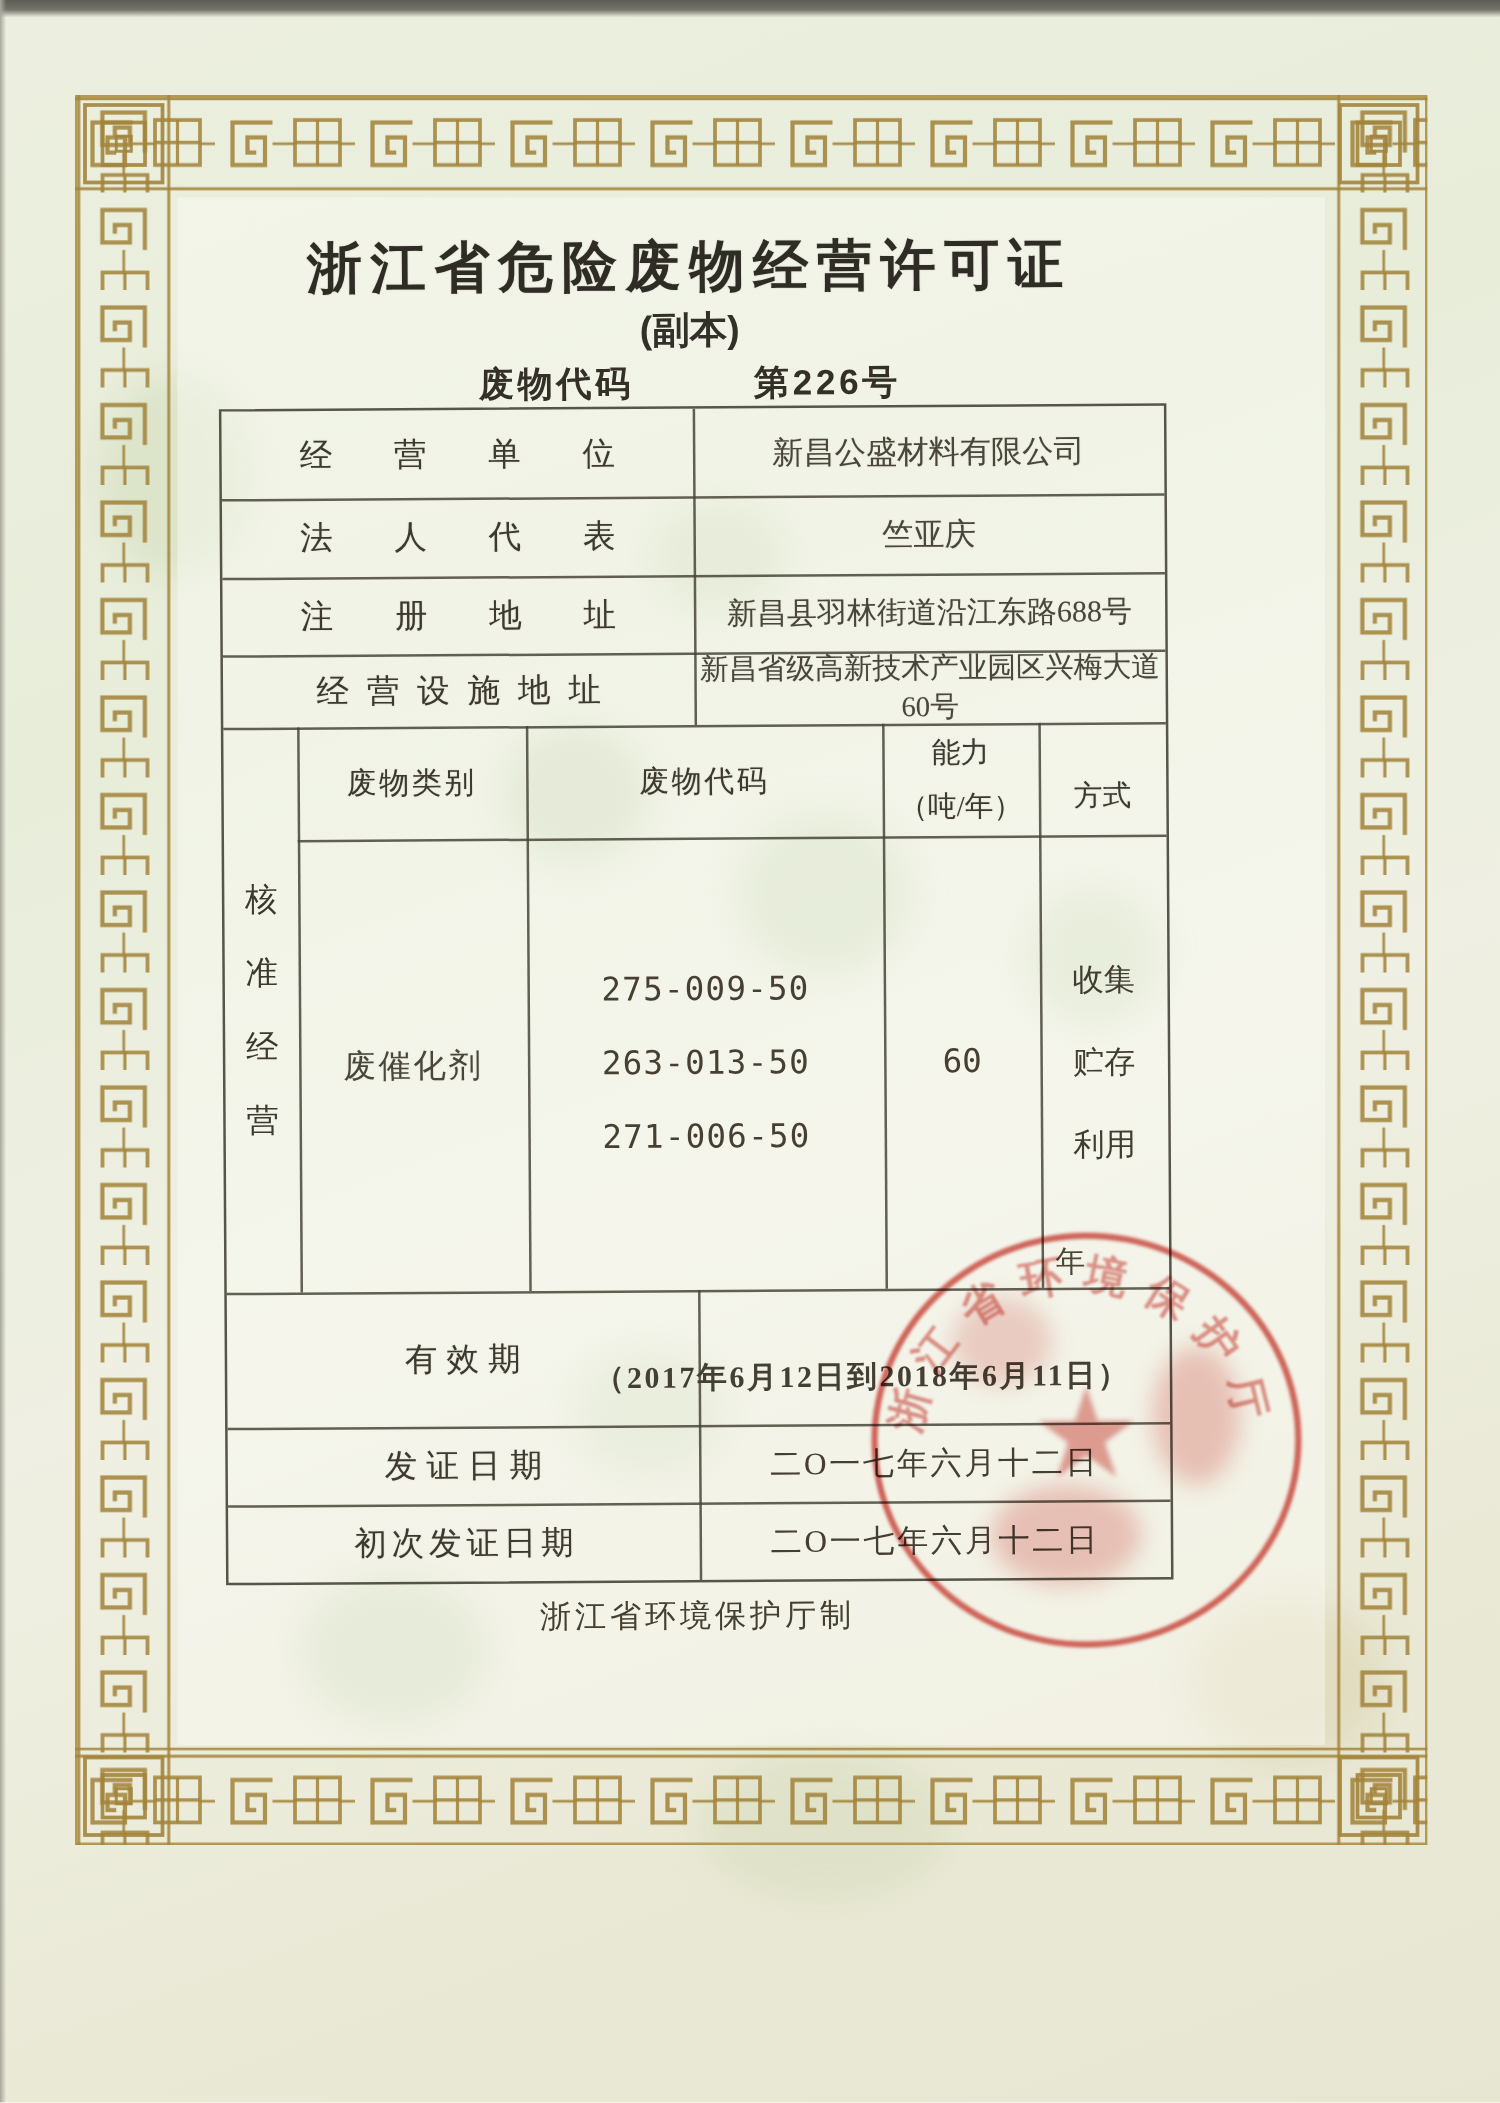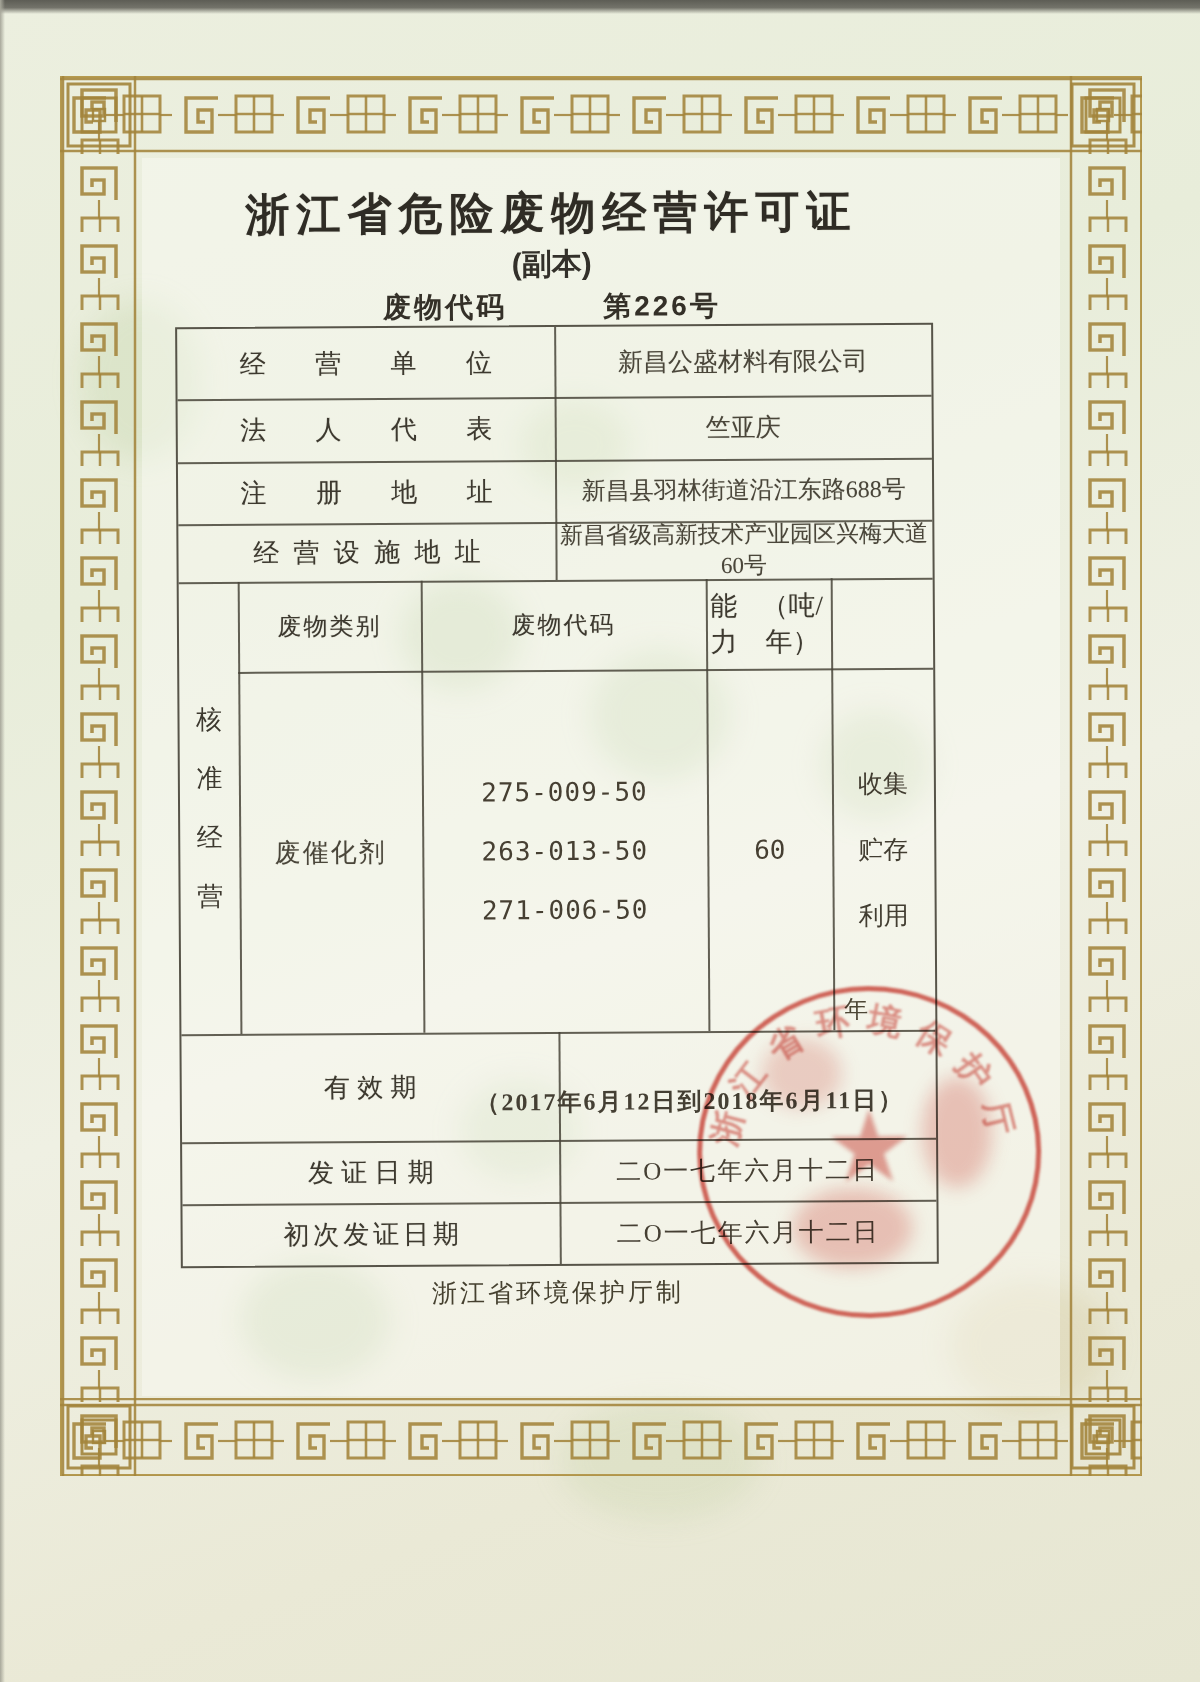--- a/index.html
+++ b/index.html
@@ -31,21 +31,21 @@
   .cell{display:flex;align-items:center;justify-content:center;text-align:center;}
   .lbl{font-size:26px;color:#3d392f;text-shadow:0 0 1px rgba(50,46,36,.25);}
   .val{font-size:25px;color:#4a463a;text-shadow:0 0 1px rgba(60,56,44,.2);}
   .ls-wide{letter-spacing:1.9em;text-indent:1.9em;}
   .ls-med{letter-spacing:0.55em;text-indent:0.55em;}
   .ls-sm{letter-spacing:0.28em;text-indent:0.28em;}
   .vertical-label{flex-direction:column;gap:24px;font-size:26px;color:#3d392f;}
   .codes{flex-direction:column;gap:29px;font-family:"DejaVu Sans Mono",monospace;
          font-size:26px;letter-spacing:1px;color:#463f32;}
   .methods{flex-direction:column;gap:33px;font-size:25px;color:#423d31;}
-  .cap-hdr{flex-direction:row;gap:12px;font-size:27px;}
+  .cap-hdr{flex-direction:column;gap:12px;font-size:23px;}
   .validity-value{font-size:24px;font-weight:bold;letter-spacing:2px;color:#443f33;}
   .date-val{font-size:25px;letter-spacing:2px;color:#453f33;}
   .footer{left:178px;top:1276px;width:754px;text-align:center;font-size:25px;
           letter-spacing:3px;color:#45402f;}
   
   .stamp-ring{left:695px;top:988px;width:334px;height:322px;border:5px solid rgba(196,59,48,.78);
       border-radius:50%;filter:blur(1.3px);mix-blend-mode:multiply;}
   .stamp-star{left:812px;top:1095px;width:110px;font-size:100px;line-height:110px;text-align:center;
       color:rgba(196,59,48,.48);filter:blur(2px);mix-blend-mode:multiply;}
   .stamp-smear{background:rgba(200,62,50,.28);border-radius:50%;filter:blur(9px);mix-blend-mode:multiply;}
@@ -171,20 +171,21 @@
       <span>准</span>
       <span>经</span>
       <span>营</span>
     </div>
     <div class="abs cell lbl" style="left:59px;top:253px;width:183px;height:90px;font-size:24px;letter-spacing:2px;">废物类别</div>
     <div class="abs cell lbl" style="left:242px;top:253px;width:285px;height:90px;font-size:24px;letter-spacing:2px;">废物代码</div>
     <div class="abs cell lbl cap-hdr" style="left:527px;top:249px;width:125px;height:98px;">
       <span>能力</span>
       <span>（吨/年）</span>
     </div>
+    <div class="abs cell lbl" style="left:652px;top:253px;width:102px;height:90px;font-size:23px;padding-top:26px;box-sizing:border-box;">方式</div>
 
     <div class="abs cell val" style="left:59px;top:343px;width:183px;height:362px;font-size:26px;letter-spacing:2px;">废催化剂</div>
     <div class="abs cell codes" style="left:242px;top:343px;width:285px;height:362px;">
       <span>275-009-50</span>
       <span>263-013-50</span>
       <span>271-006-50</span>
     </div>
     <div class="abs cell" style="left:527px;top:343px;width:125px;height:362px;font-family:'DejaVu Sans Mono',monospace;font-size:26px;color:#463f32;">60</div>
     <div class="abs cell methods" style="left:652px;top:343px;width:102px;height:362px;">
       <span>收集</span>

